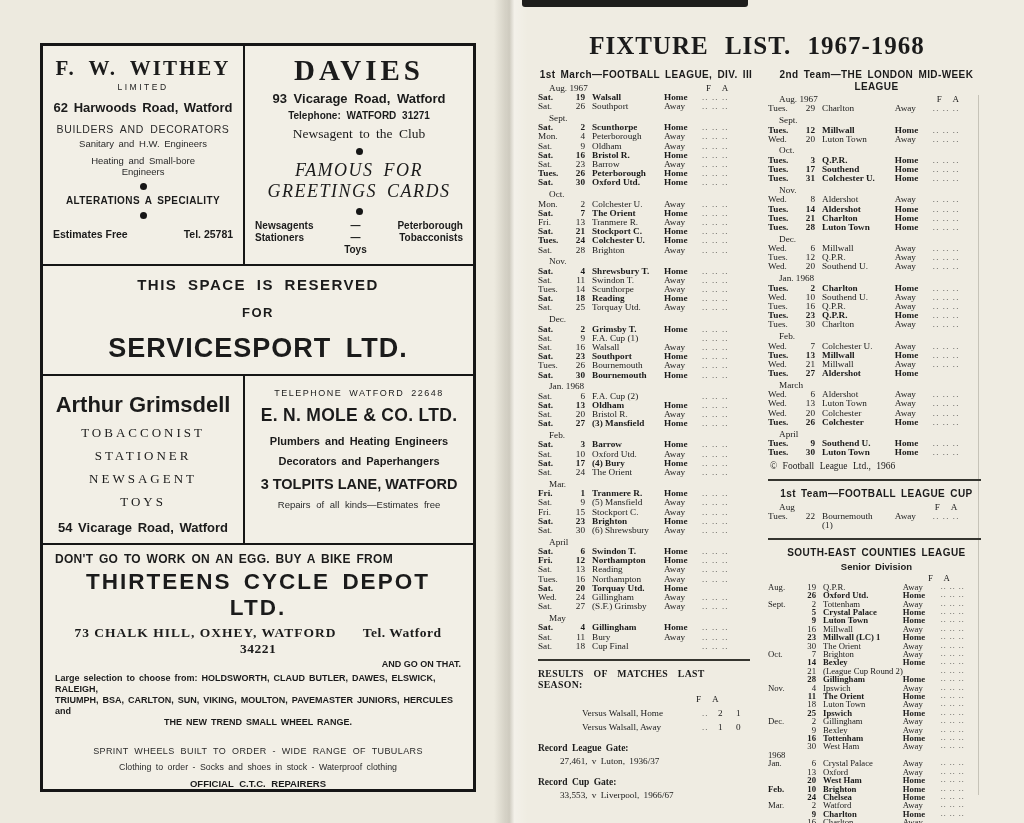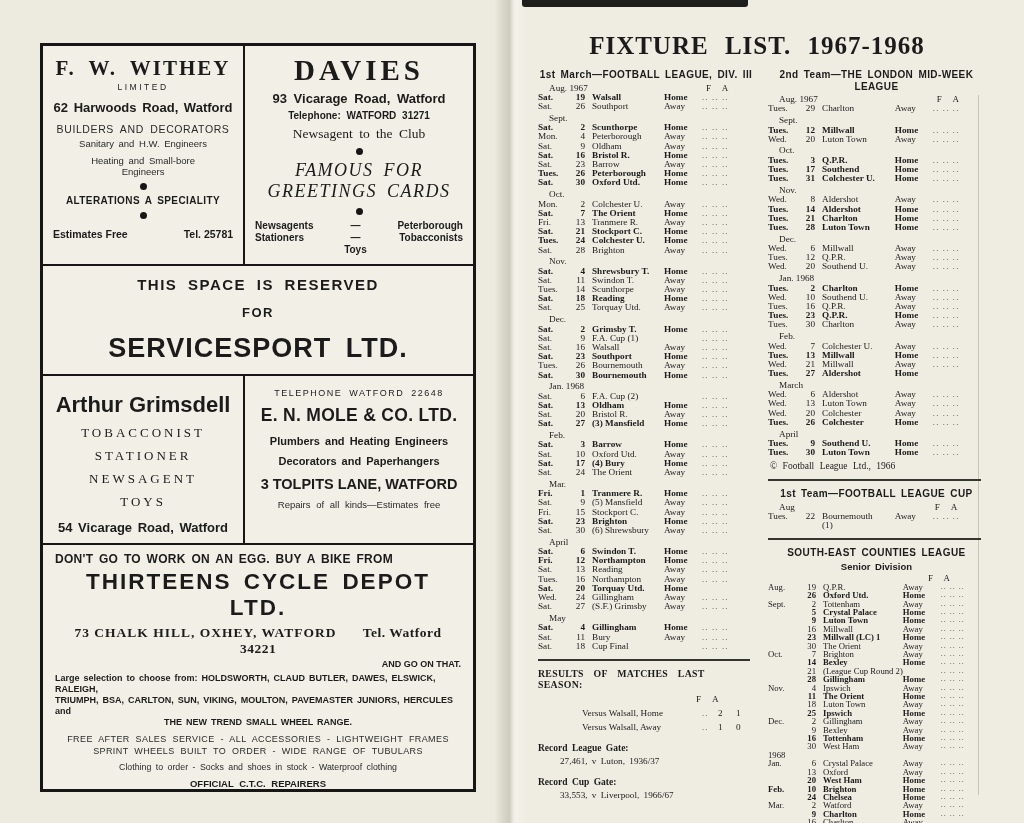--- a/index.html
+++ b/index.html
@@ -200,21 +200,21 @@
       <span>73 CHALK HILL, OXHEY, WATFORD</span>
       <span class="tel">Tel. Watford 34221</span>
     </div>
     <div class="th-goon">AND GO ON THAT.</div>
     <div class="th-para">
       <span>Large selection to choose from: HOLDSWORTH, CLAUD BUTLER, DAWES, ELSWICK, RALEIGH,</span><br>
       <span>TRIUMPH, BSA, CARLTON, SUN, VIKING, MOULTON, PAVEMASTER JUNIORS, HERCULES and</span>
       <span class="c">THE NEW TREND SMALL WHEEL RANGE.</span>
     </div>
     <div class="th-svc">
-      <span>FREE AFTER SALES SERVICE   -   ALL ACCESSORIES   -   LIGHTWEIGHT FRAMES</span><br>
+      <br>
       <span>SPRINT WHEELS BUILT TO ORDER   -   WIDE RANGE OF TUBULARS</span>
     </div>
     <div class="th-cloth">Clothing to order  -  Socks and shoes in stock  -  Waterproof clothing</div>
     <div class="th-ctc">OFFICIAL C.T.C. REPAIRERS</div>
   </div>
 </div>
 
 <div class="fixtures">
   <div class="fx-title">FIXTURE LIST. 1967-1968</div>
 

